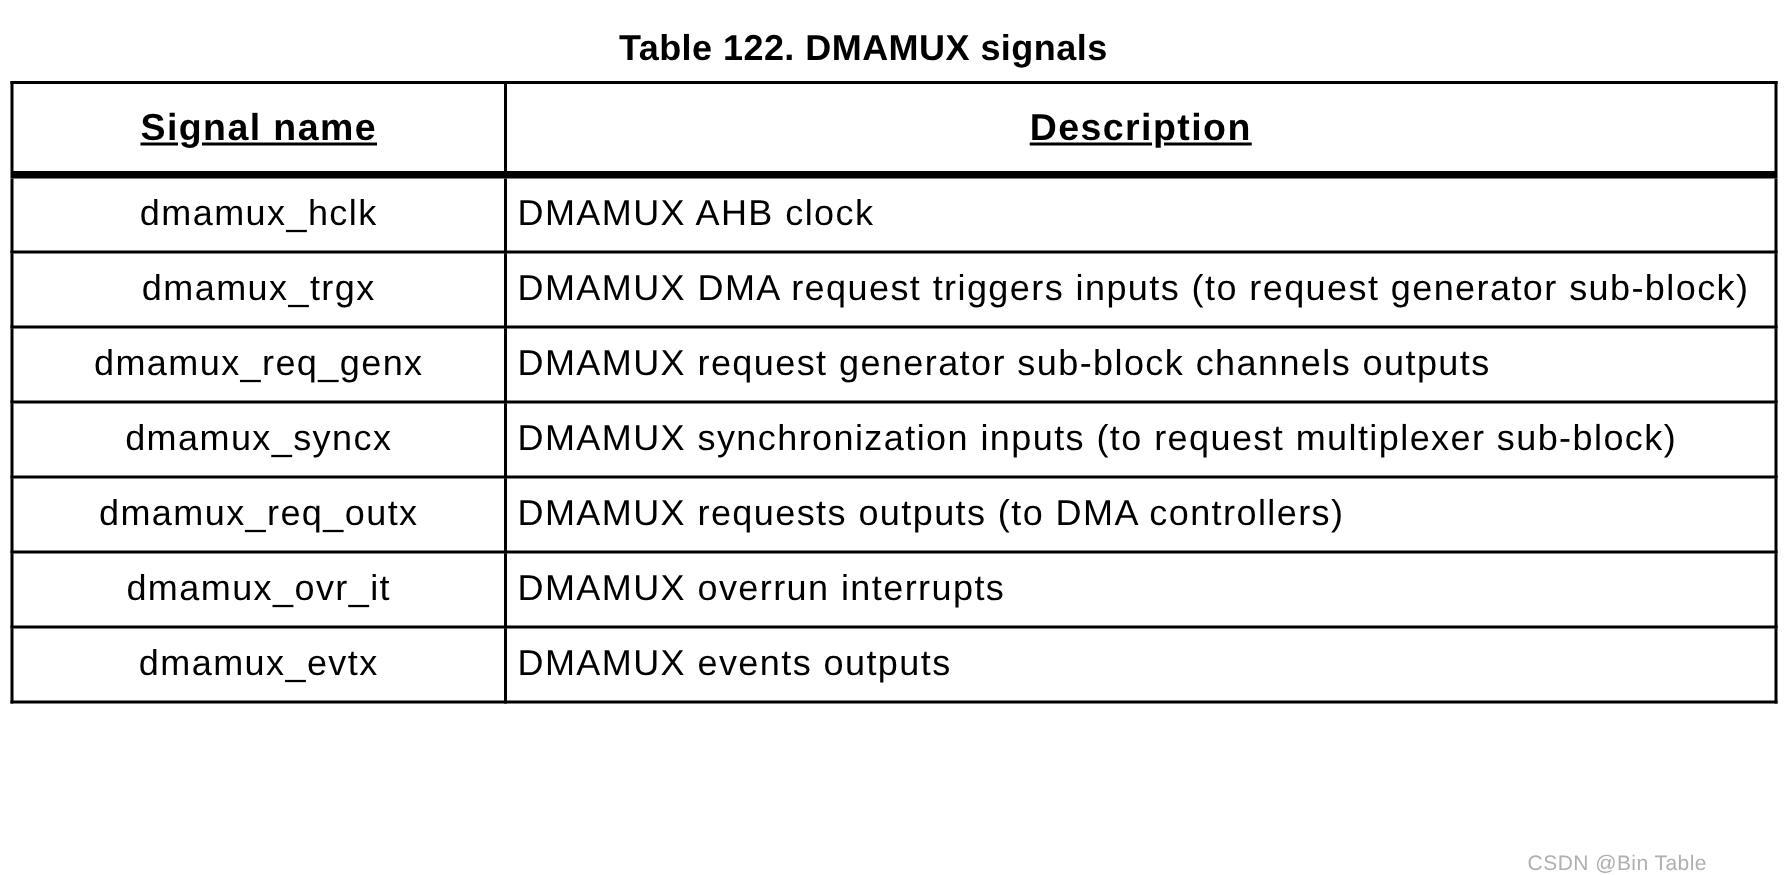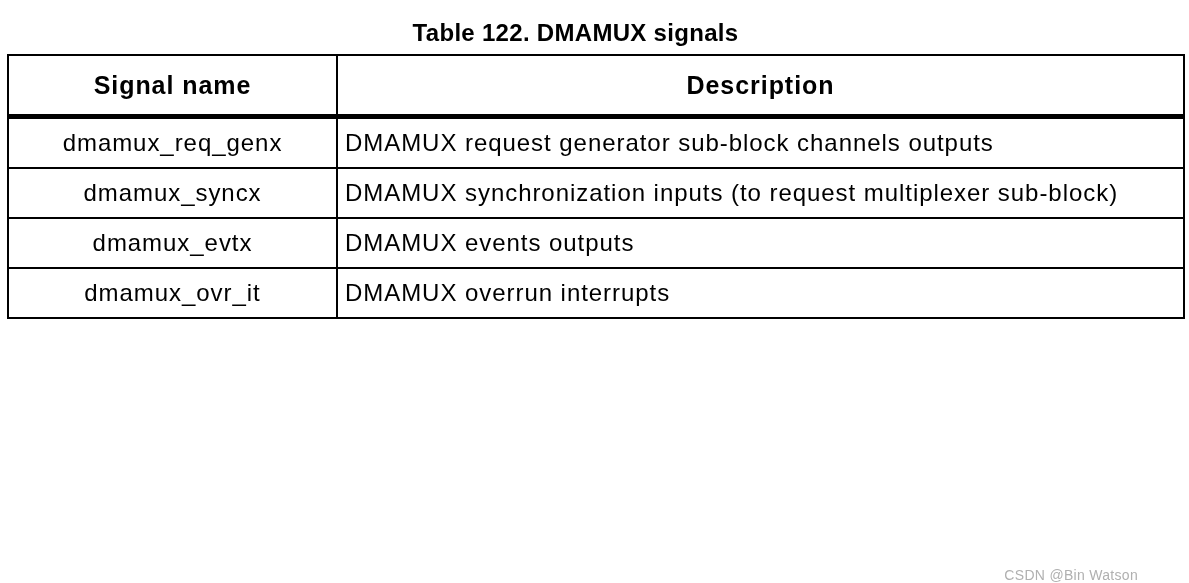--- a/index.html
+++ b/index.html
@@ -35,20 +35,21 @@
     line-height: 30px;
     letter-spacing: 0.95px;
     vertical-align: middle;
   }
   .signals-table th {
     font-size: 25px;
     font-weight: bold;
     text-align: center;
     padding: 14px 1px;
     border-bottom: 5px solid #000000;
+    text-decoration: underline;
   }
   .signals-table td.cell-signal {
     text-align: center;
     padding: 9px 4px;
   }
   .signals-table td.cell-desc {
     text-align: left;
     padding: 9px 10px 9px 7px;
   }
   .watermark {
@@ -72,42 +73,54 @@
       <col class="c1">
       <col class="c2">
     </colgroup>
     <thead>
       <tr>
         <th>Signal name</th>
         <th>Description</th>
       </tr>
     </thead>
     <tbody id="table-body">
+  <tr>
+    <td class="cell-signal">dmamux_hclk</td>
+    <td class="cell-desc">DMAMUX AHB clock</td>
+  </tr>
 
 
+  <tr>
+    <td class="cell-signal">dmamux_trgx</td>
+    <td class="cell-desc">DMAMUX DMA request triggers inputs (to request generator sub-block)</td>
+  </tr>
 
   <tr>
     <td class="cell-signal">dmamux_req_genx</td>
     <td class="cell-desc">DMAMUX request generator sub-block channels outputs</td>
   </tr>
 
 
   <tr>
     <td class="cell-signal">dmamux_syncx</td>
     <td class="cell-desc">DMAMUX synchronization inputs (to request multiplexer sub-block)</td>
   </tr>
 
-
   <tr>
-    <td class="cell-signal">dmamux_evtx</td>
-    <td class="cell-desc">DMAMUX events outputs</td>
+    <td class="cell-signal">dmamux_req_outx</td>
+    <td class="cell-desc">DMAMUX requests outputs (to DMA controllers)</td>
   </tr>
 
   <tr>
     <td class="cell-signal">dmamux_ovr_it</td>
     <td class="cell-desc">DMAMUX overrun interrupts</td>
   </tr>
+
+  <tr>
+    <td class="cell-signal">dmamux_evtx</td>
+    <td class="cell-desc">DMAMUX events outputs</td>
+  </tr>
 </tbody>
   </table>
 
-  <div class="watermark">CSDN @Bin Watson</div>
+  <div class="watermark">CSDN @Bin Table</div>
 
 </div>
 
 </body></html>

